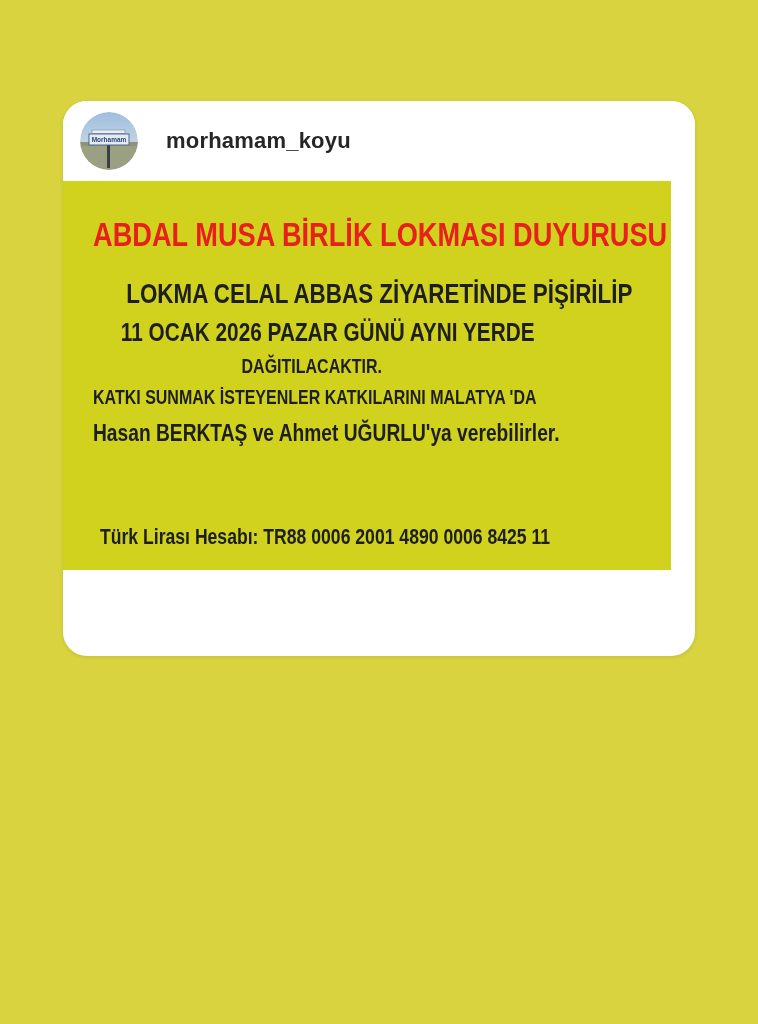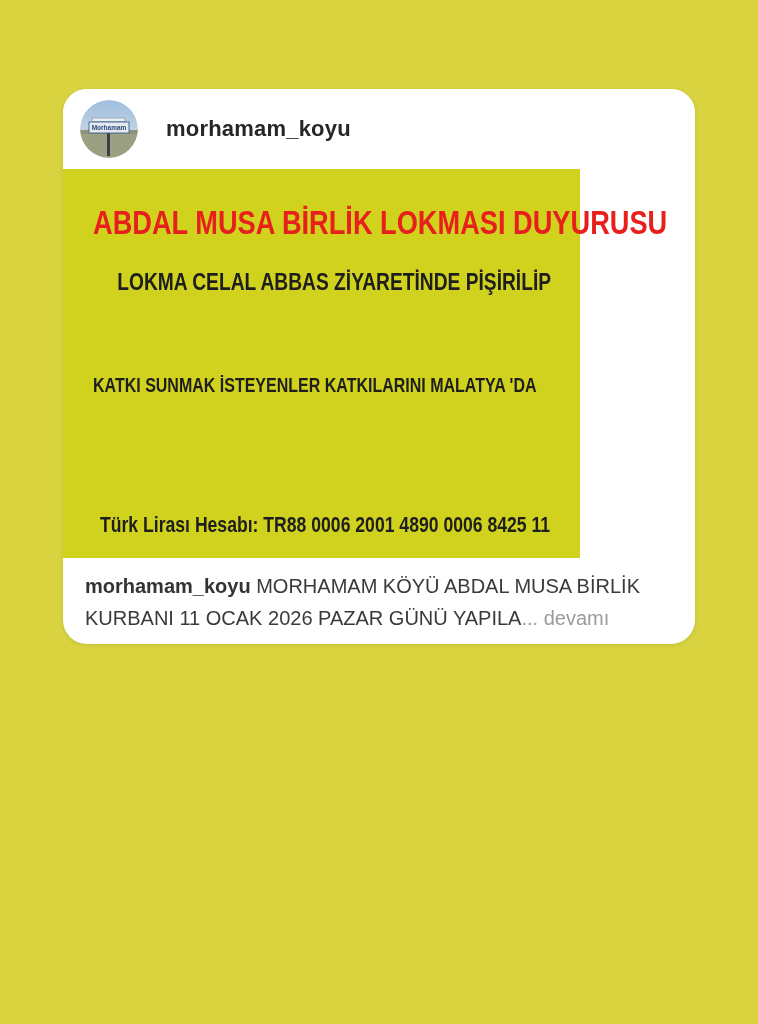--- a/index.html
+++ b/index.html
@@ -4,21 +4,21 @@
 <style>
   html,body{margin:0;padding:0;}
   body{
     width:758px;height:1024px;
     background:#d8d33f;
     font-family:"Liberation Sans", sans-serif;
     position:relative;
     overflow:hidden;
   }
   .post-card{
-    position:absolute;left:63px;top:89px;
+    position:absolute;left:63px;top:101px;
     width:632px;height:555px;
     background:#ffffff;border-radius:24px;
     box-shadow:0 1px 4px rgba(0,0,0,0.10);
     overflow:hidden;
   }
   
   .post-header{
     height:80px;display:flex;align-items:center;
     padding-left:17px;background:#ffffff;
   }
@@ -26,29 +26,29 @@
     width:58px;height:58px;border-radius:50%;
     overflow:hidden;flex:0 0 auto;cursor:pointer;
   }
   .avatar svg{display:block;}
   .username{
     margin-left:28px;font-size:22px;font-weight:700;
     color:#262626;letter-spacing:0.2px;cursor:pointer;
   }
   
   .image-area{
-    position:relative;width:517px;height:389px;
+    position:relative;width:608px;height:389px;
     background:#d0d21d;cursor:pointer;
   }
   .line{position:absolute;white-space:nowrap;font-weight:700;color:#1e1e1e;}
   .cond{display:inline-block;transform:scaleX(0.8);transform-origin:0 50%;}
   .center-line{text-align:center;}
   .center-line .cond{transform-origin:50% 50%;}
   .ann-title{top:36px;left:30px;font-size:34px;line-height:34px;color:#e7201d;letter-spacing:0;}
-  .ann-cook{top:98px;left:0;right:48px;font-size:24px;line-height:30px;text-decoration:underline;}
+  .ann-cook{top:98px;left:0;right:48px;font-size:28px;line-height:30px;text-decoration:underline;}
   .ann-date{top:136px;left:0;right:78px;font-size:26px;line-height:30px;}
   .ann-dist{top:172px;left:0;right:110px;font-size:20px;line-height:26px;}
   .ann-contrib1{top:201px;left:30px;font-size:20px;line-height:30px;}
   .ann-contrib2{top:237px;left:30px;font-size:24px;line-height:30px;}
   .ann-bank1{top:285px;left:30px;font-size:22px;line-height:29px;}
   .ann-bank2{top:314px;left:30px;font-size:22px;line-height:29px;}
   .ann-bank3{top:341px;left:30px;font-size:22px;line-height:29px;margin-left:7px;}
   
   .caption{
     padding:12px 30px 0 22px;
@@ -89,25 +89,31 @@
     <div class="username">morhamam_koyu</div>
   </div>
 
   <div class="image-area">
     <div class="line ann-title">
       <span class="cond">ABDAL MUSA BİRLİK LOKMASI DUYURUSU</span>
     </div>
     <div class="line center-line ann-cook">
       <span class="cond">LOKMA CELAL ABBAS ZİYARETİNDE PİŞİRİLİP</span>
     </div>
+    <div class="line center-line ann-date">
+      <span class="cond">11 OCAK 2026 PAZAR GÜNÜ AYNI YERDE</span>
+    </div>
+    <div class="line center-line ann-dist">
+      <span class="cond">DAĞITILACAKTIR.</span>
+    </div>
     <div class="line ann-contrib1">
       <span class="cond">KATKI SUNMAK İSTEYENLER KATKILARINI MALATYA 'DA</span>
+    </div>
+    <div class="line ann-contrib2">
+      <span class="cond">Hasan BERKTAŞ ve Ahmet UĞURLU'ya verebilirler.</span>
     </div>
     <div class="line ann-bank3">
       <span class="cond">Türk Lirası Hesabı: TR88 0006 2001 4890 0006 8425 11</span>
     </div>
   </div>
 
-  <div class="caption">
-    <span class="cap-user">morhamam_koyu</span><span class="cap-text"> MORHAMAM KÖYÜ ABDAL MUSA BİRLİK KURBANI 11 OCAK 2026 PAZAR GÜNÜ YAPILA</span><span class="cap-more">... devamı</span>
-  </div>
 
 </div>
 
 </body></html>

